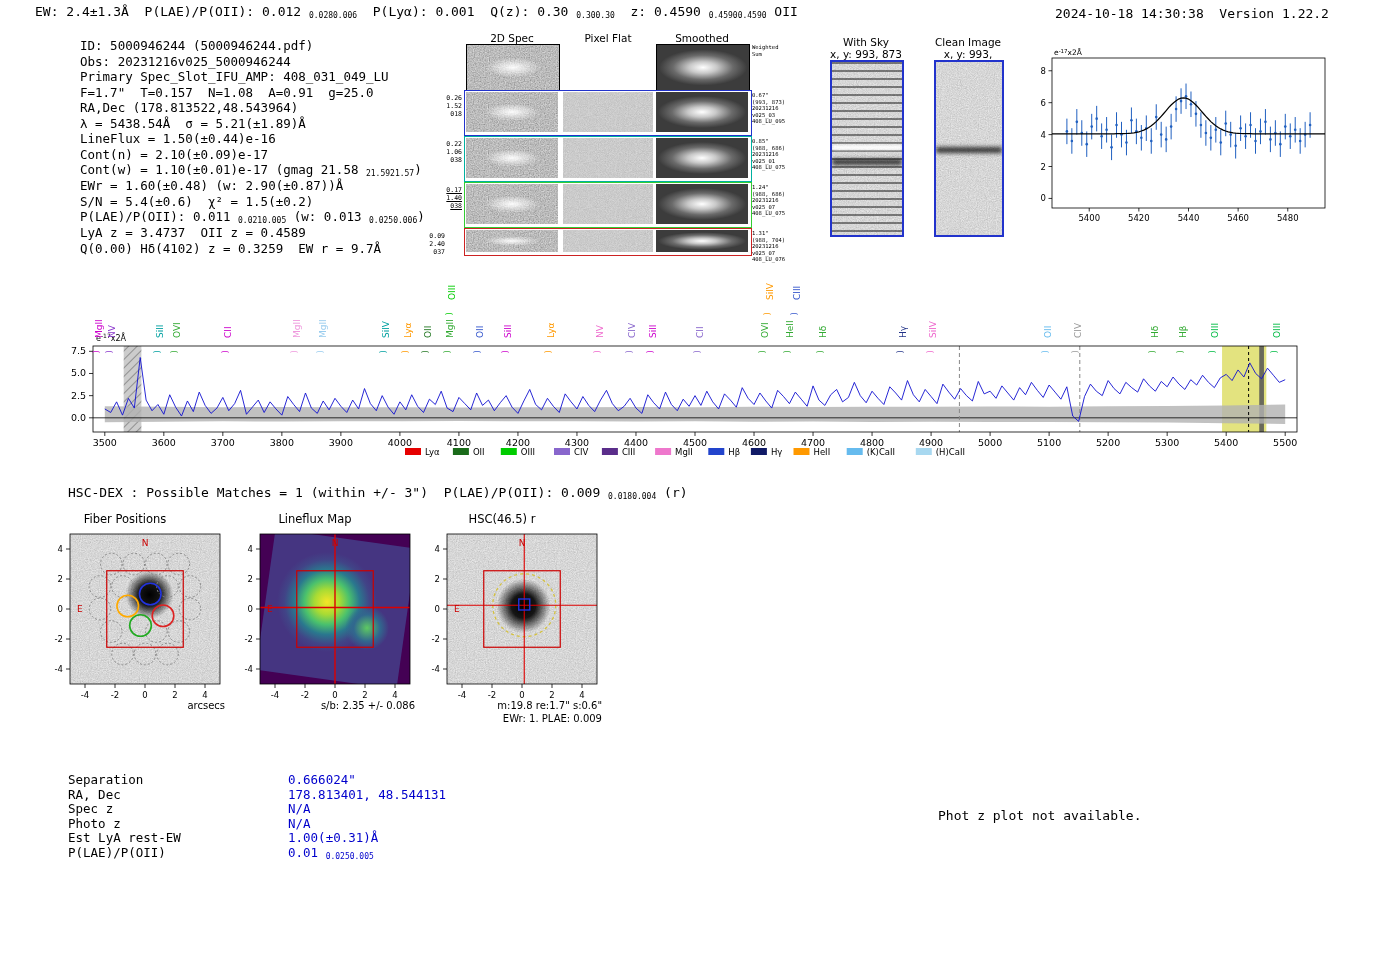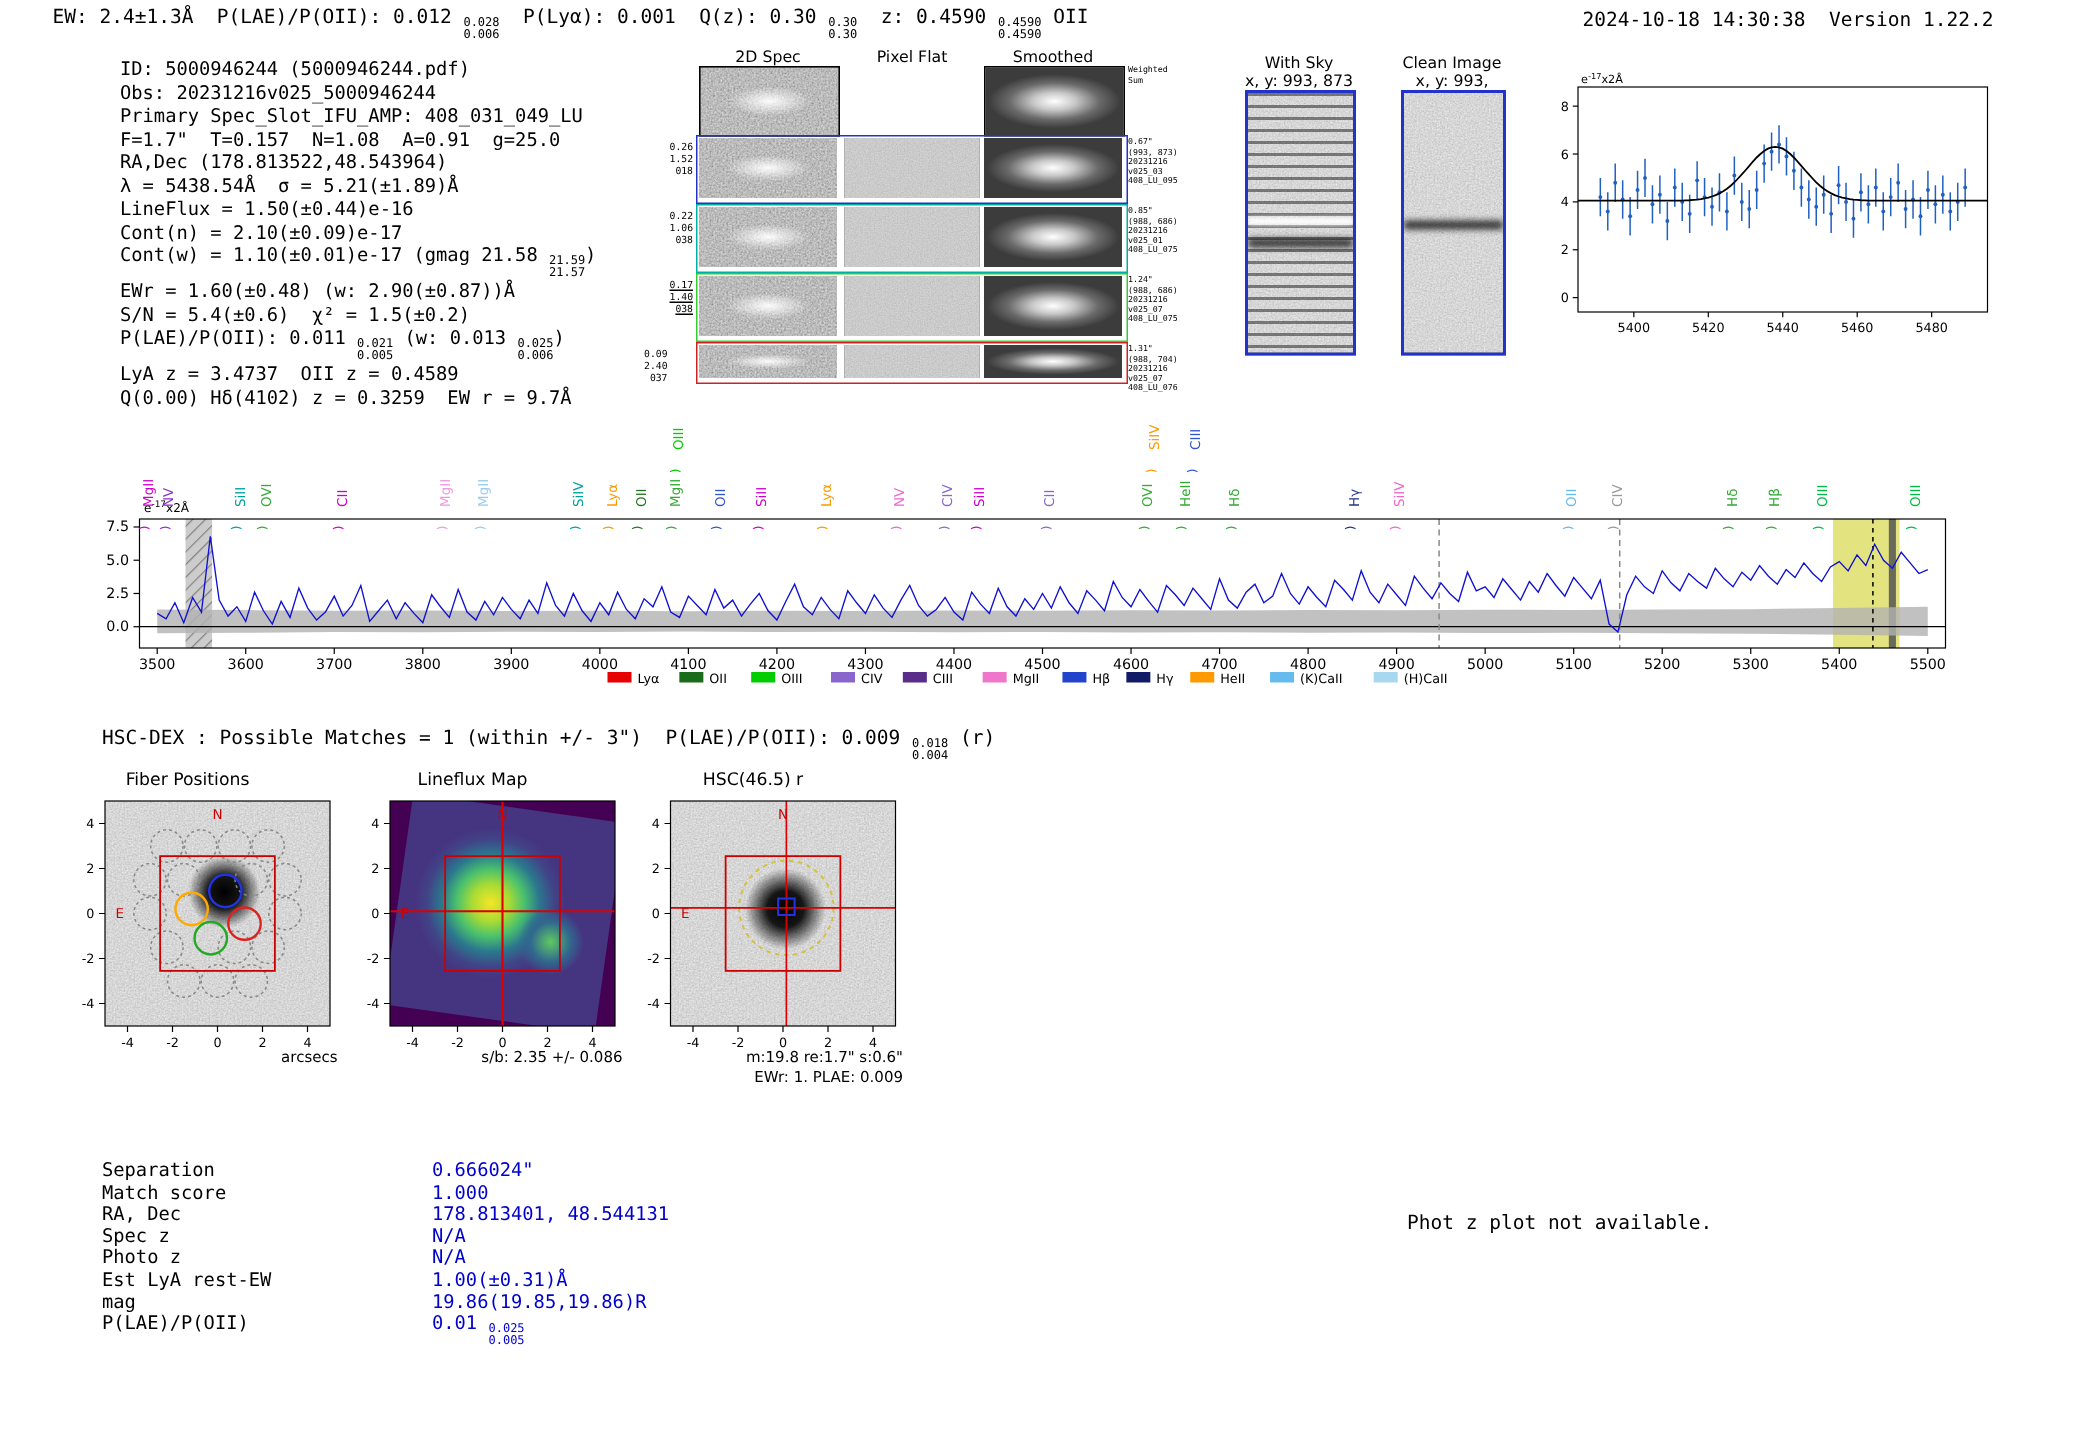--- a/index.html
+++ b/index.html
@@ -1,19 +1,19 @@
 <!DOCTYPE html>
 <html><head>
 <meta charset="utf-8">
 <style>
   html,body{margin:0;padding:0;background:#fff}
   #page{position:relative;width:1400px;height:953px;background:#ffffff;
         font-family:"DejaVu Sans Mono",monospace;color:#000;overflow:hidden}
   .abs{position:absolute}
-  .frac{display:inline-flex;flex-direction:column;font-size:8px;line-height:8px;
+  .frac{display:inline-flex;flex-direction:row;font-size:8px;line-height:8px;
         vertical-align:-2px;text-align:left}
   .frac span{display:block}
   #header-left{left:35px;top:4px;font-size:13px;white-space:pre}
   #header-right{left:1055px;top:6px;font-size:13px;white-space:pre}
   #info-block{left:80px;top:38px;font-size:12.5px;line-height:15.5px;white-space:pre}
   .iline{white-space:pre}
   .colhdr{font-size:10.5px;font-family:"DejaVu Sans",sans-serif;text-align:center}
   .tile{position:absolute;overflow:hidden;background:#555}
   .blob{position:absolute;inset:0;
         background:radial-gradient(ellipse 42% 30% at 50% 50%,rgba(255,255,255,.95),rgba(255,255,255,0) 72%)}
@@ -543,26 +543,24 @@
       <line x1="180" y1="158" x2="180" y2="162" stroke="#000" stroke-width="0.8"></line>
       <text x="180" y="172" font-size="8.5" text-anchor="middle">4</text>
       <line x1="45" y1="23" x2="41" y2="23" stroke="#000" stroke-width="0.8"></line>
       <text x="38" y="26" font-size="8.5" text-anchor="end">4</text>
     </svg>
   <div class="pcap" style="left:402px;top:700px">m:19.8 re:1.7" s:0.6"</div>
   <div class="pcap" style="left:402px;top:713px">EWr: 1. PLAE: 0.009</div>
 
   <div class="abs" id="match-table">
       <div class="trow"><span class="tlabel">Separation</span><span class="tvalue">0.666024"</span></div>
-      <div class="trow"><span class="tlabel">Match score</span><span class="tvalue">1.000</span></div>
       <div class="trow"><span class="tlabel">RA, Dec</span><span class="tvalue">178.813401, 48.544131</span></div>
       <div class="trow"><span class="tlabel">Spec z</span><span class="tvalue">N/A</span></div>
       <div class="trow"><span class="tlabel">Photo z</span><span class="tvalue">N/A</span></div>
       <div class="trow"><span class="tlabel">Est LyA rest-EW</span><span class="tvalue">1.00(±0.31)Å</span></div>
-      <div class="trow"><span class="tlabel">mag</span><span class="tvalue">19.86(19.85,19.86)R</span></div>
       <div class="trow"><span class="tlabel">P(LAE)/P(OII)</span><span class="tvalue">0.01 <span class="frac"><span>0.025</span><span>0.005</span></span></span></div>
     </div>
 
   <div class="abs" id="photz-note">Phot z plot not available.</div>
 
 <div class="tile" style="left: 466px; top: 44px; width: 92px; height: 45px; border: 1.5px solid rgb(0, 0, 0);"><svg width="100%" height="100%" preserveAspectRatio="none">
         <rect width="100%" height="100%" filter="url(#fNoiseDark)"></rect>
       </svg><div class="blob"></div></div>
     <div class="tile smooth" style="left: 656px; top: 44px; width: 92px; height: 45px; border: 1.5px solid rgb(0, 0, 0);"></div>
     <div class="rightlab" style="left: 752px; top: 44px; width: 48px;">Weighted

